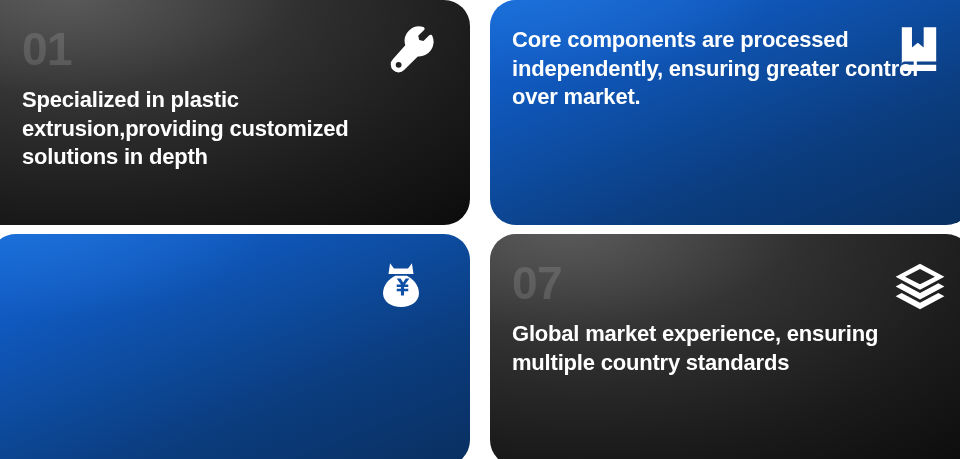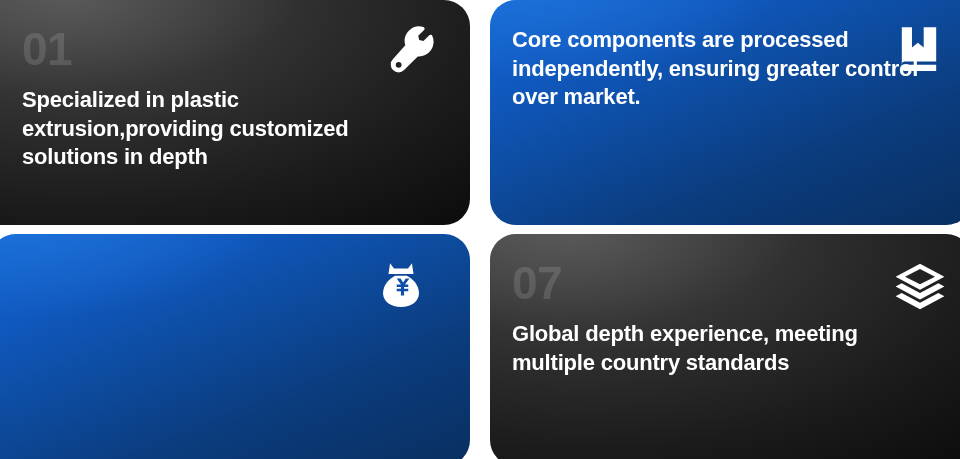--- a/index.html
+++ b/index.html
@@ -177,17 +177,17 @@
   <div class="card card-04 dark">
     <span class="icon">
       <svg viewBox="0 0 64 64" aria-hidden="true">
         <path d="M32 2L62 18 32 34 2 18 32 2zm0 6.6L13.6 18 32 27.4 50.4 18 32 8.6z"></path>
         <path d="M32 38.2L9.4 26.1 2 30l30 16 30-16-7.4-3.9L32 38.2z"></path>
         <path d="M32 50.2L9.4 38.1 2 42l30 16 30-16-7.4-3.9L32 50.2z"></path>
       </svg>
     </span>
     <div class="card-inner">
       <div class="num num-dark">07</div>
-      <div class="title">Global depth experience, meeting multiple country standards</div>
+      <div class="title">Global market experience, ensuring multiple country standards</div>
     </div>
   </div>
 
 </div>
 
 </body></html>

